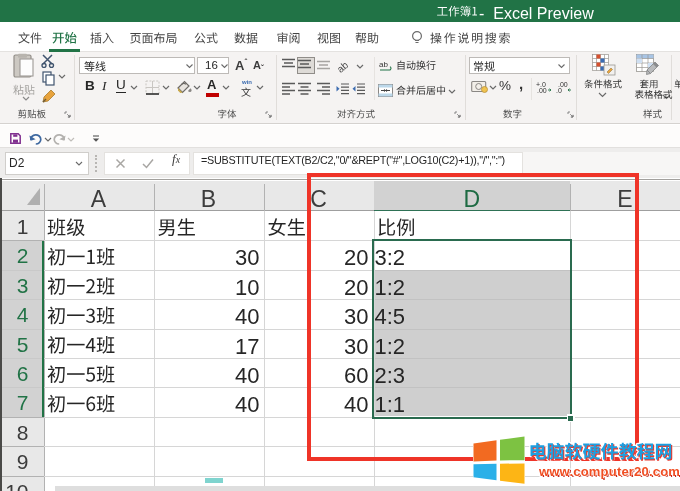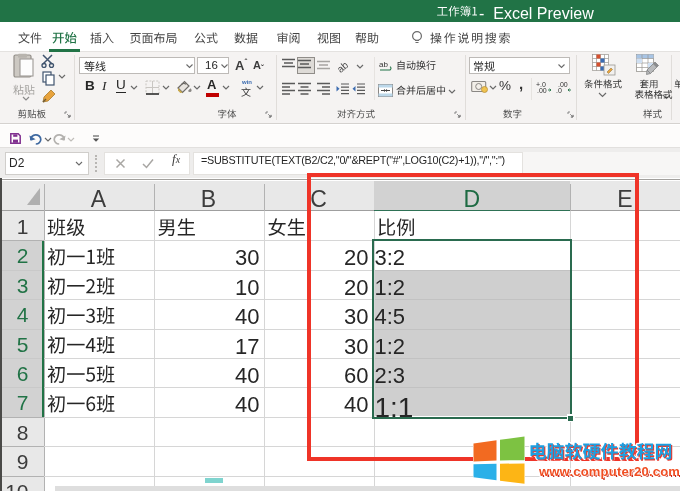--- a/index.html
+++ b/index.html
@@ -341,21 +341,21 @@
 <div class="abs" style="left:269.5px;top:304.2px;width:99px;text-align:right;font-size:22px;color:#262626">30</div>
 <div class="abs" style="left:374.5px;top:304.2px;width:100px;text-align:left;font-size:22px;color:#262626">4:5</div>
 <div class="abs" style="left:159.5px;top:333.6px;width:100px;text-align:right;font-size:22px;color:#262626">17</div>
 <div class="abs" style="left:269.5px;top:333.6px;width:99px;text-align:right;font-size:22px;color:#262626">30</div>
 <div class="abs" style="left:374.5px;top:333.6px;width:100px;text-align:left;font-size:22px;color:#262626">1:2</div>
 <div class="abs" style="left:159.5px;top:363.0px;width:100px;text-align:right;font-size:22px;color:#262626">40</div>
 <div class="abs" style="left:269.5px;top:363.0px;width:99px;text-align:right;font-size:22px;color:#262626">60</div>
 <div class="abs" style="left:374.5px;top:363.0px;width:100px;text-align:left;font-size:22px;color:#262626">2:3</div>
 <div class="abs" style="left:159.5px;top:392.4px;width:100px;text-align:right;font-size:22px;color:#262626">40</div>
 <div class="abs" style="left:269.5px;top:392.4px;width:99px;text-align:right;font-size:22px;color:#262626">40</div>
-<div class="abs" style="left:374.5px;top:392.4px;width:100px;text-align:left;font-size:28px;color:#262626">1:1</div>
+<div class="abs" style="left:374.5px;top:392.4px;width:100px;text-align:left;font-size:22px;color:#262626">1:1</div>
 
 <div class="abs" style="left:306.5px;top:173.2px;width:332.3px;height:288px;border:4.5px solid #ef3428;z-index:50"></div>
 
 <div class="abs" style="left:55px;top:485.5px;width:625px;height:5.5px;background:#dedede;z-index:55"></div>
 <div class="abs" style="left:205px;top:478px;width:18px;height:5px;background:#7fd4cf;z-index:55"></div>
 
 <svg class="abs" style="left:473px;top:436px;z-index:62" width="52" height="49" viewBox="0 0 52 49">
 <rect x="0" y="0" width="52" height="49" fill="#fff"></rect>
 <polygon points="0.5,7.5 23.5,4.3 23.5,24.6 0.5,25.5" fill="#f26a21"></polygon>
 <polygon points="27,3.8 51.5,0.5 51.5,24.2 27,24.4" fill="#7dc242"></polygon>

